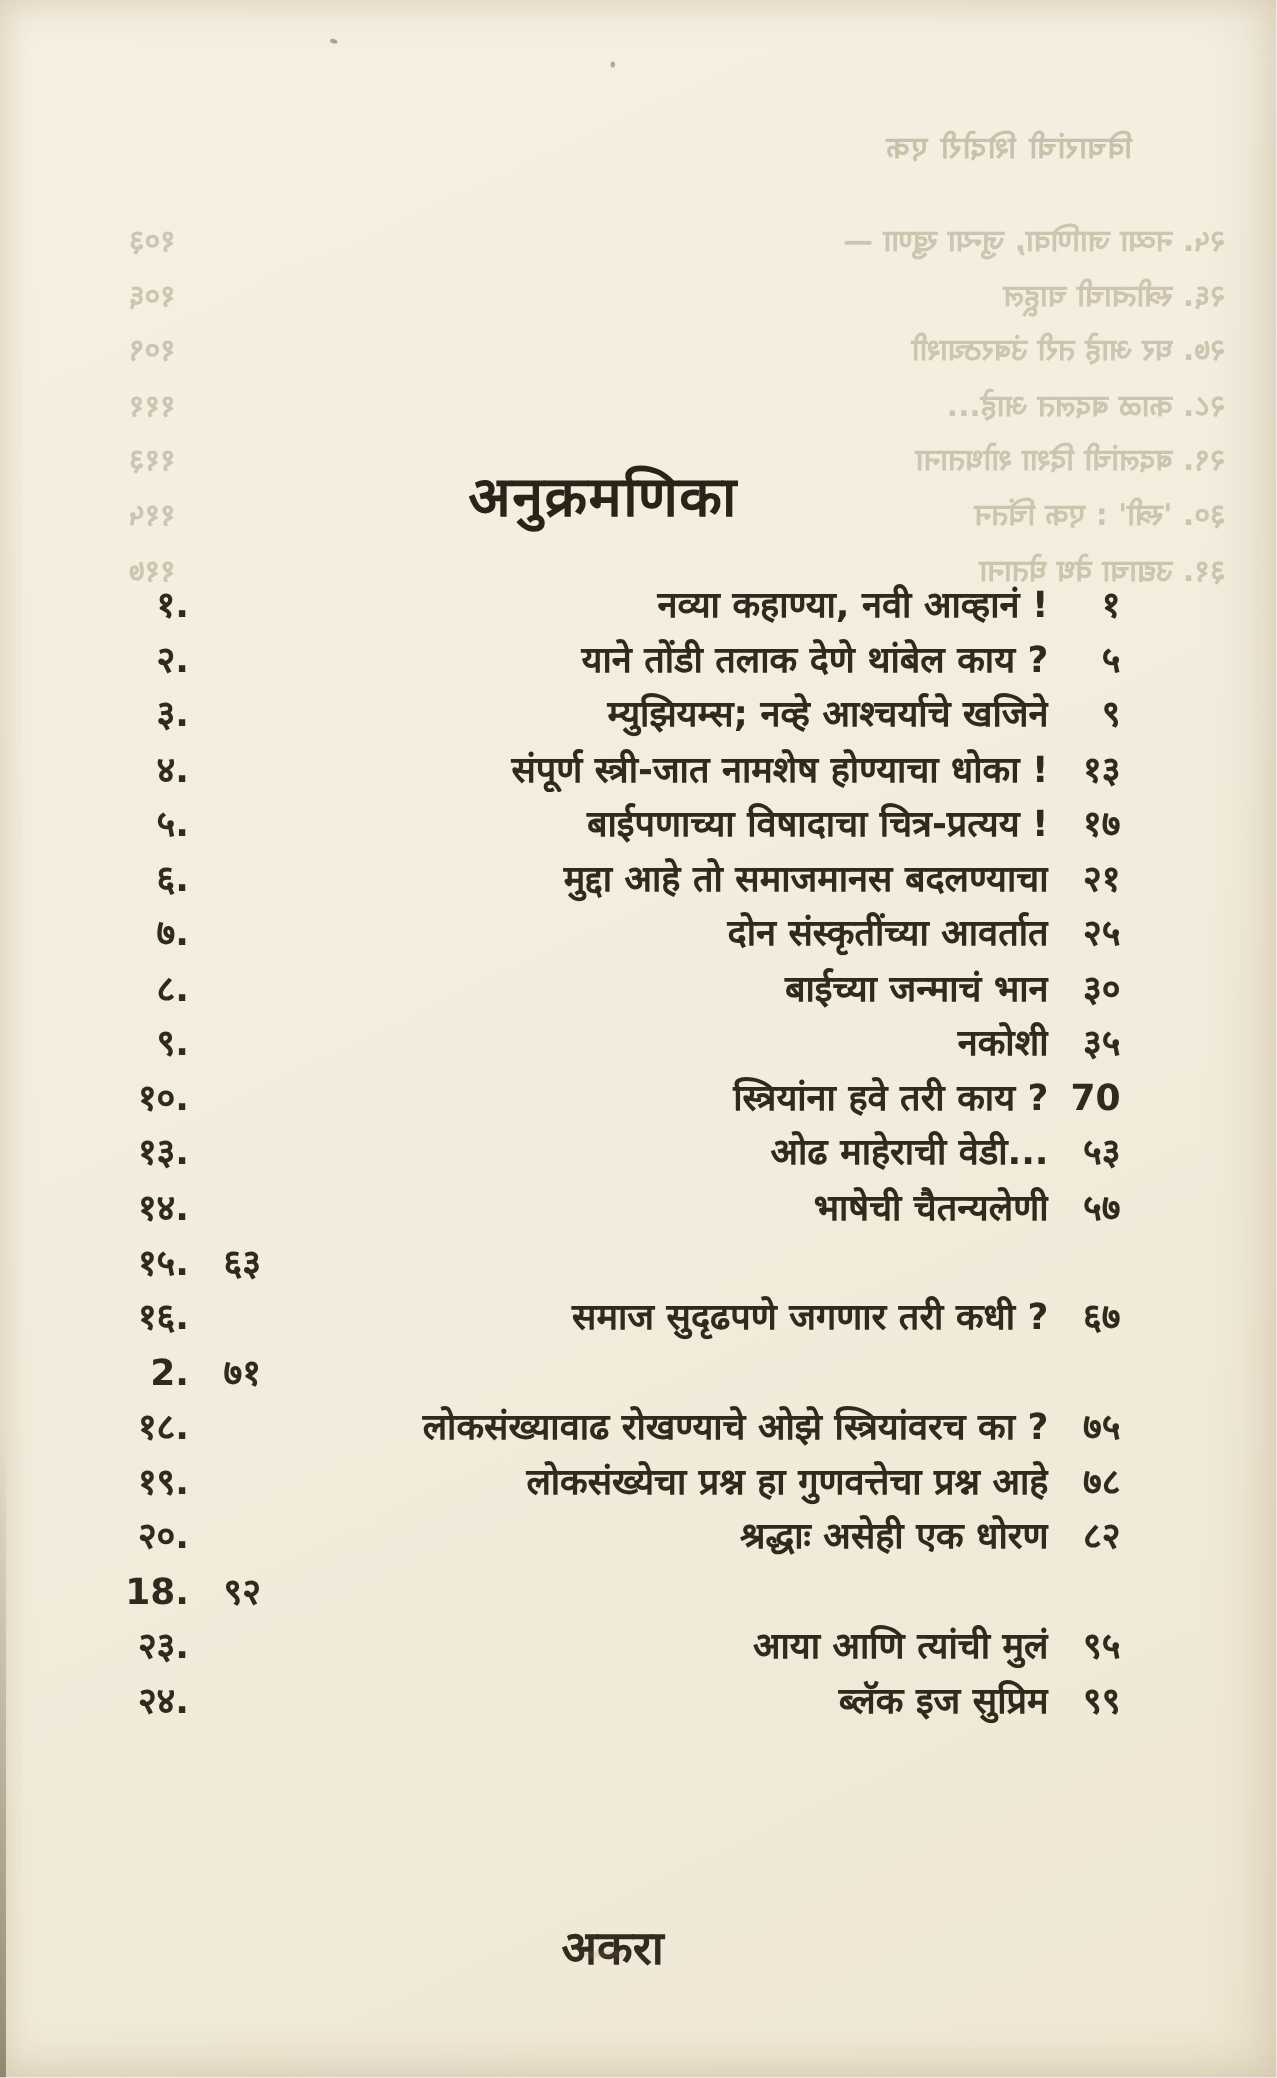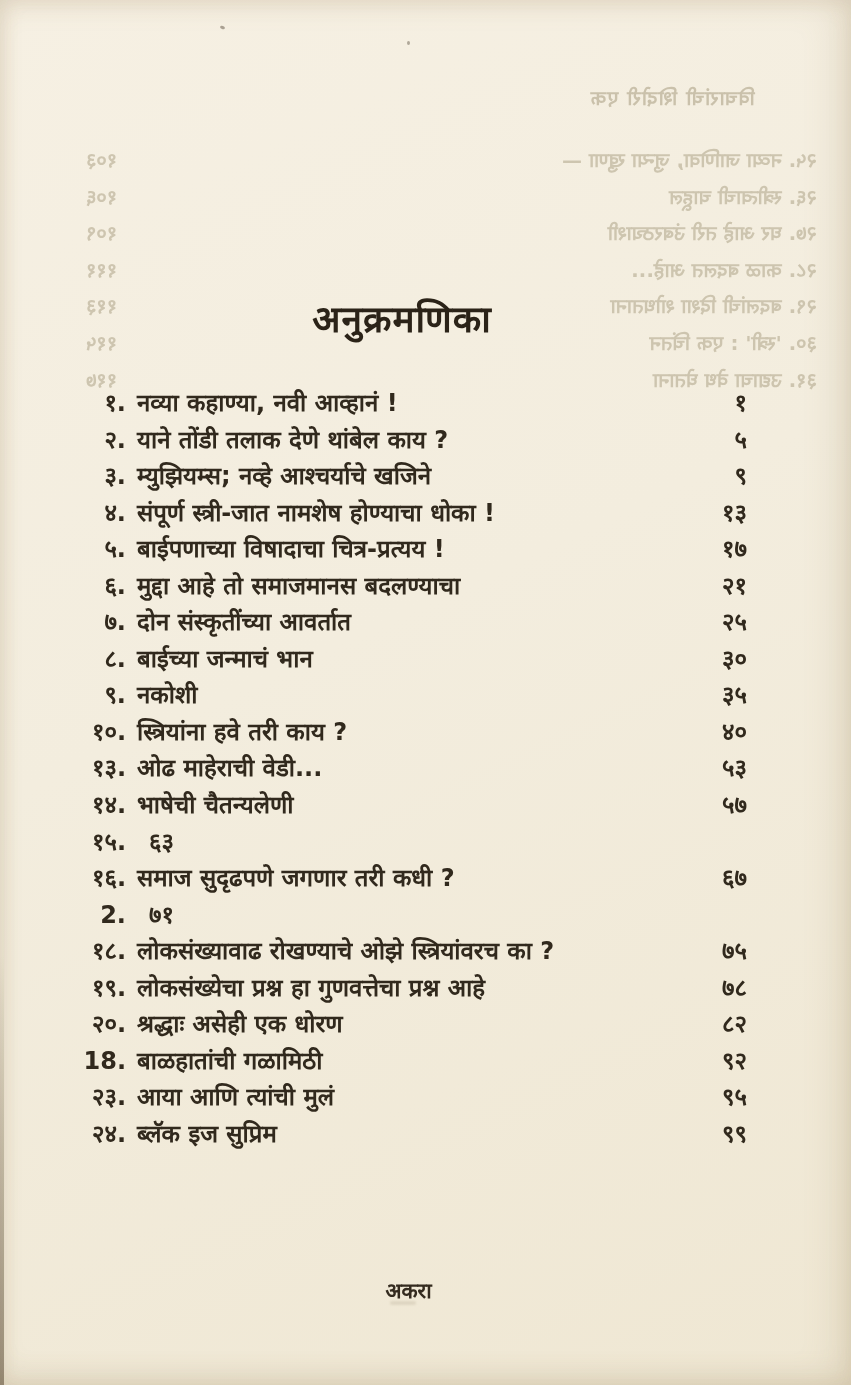--- a/index.html
+++ b/index.html
@@ -54,21 +54,21 @@
     white-space: nowrap;
   }
   .ghost-line .gpage { margin-left: 20px; }
 
   
   .title {
     position: absolute;
     top: 292px;
     left: 0;
     right: 47px;
-    margin: 0;
+    margin: 12px;
     text-align: center;
     font-size: 37px;
     font-weight: bold;
     letter-spacing: 1px;
     color: #2b2318;
   }
   .toc {
     position: absolute;
     top: 388px;
     left: 78px;
@@ -86,33 +86,34 @@
   .toc-row .serial {
     width: 48px;
     text-align: right;
     flex: none;
   }
   .toc-row .etitle {
     flex: 1;
     padding-left: 11px;
     white-space: nowrap;
     overflow: hidden;
+    text-align: right;
   }
   .toc-row .pnum {
     flex: none;
     min-width: 48px;
     text-align: right;
   }
   .footer {
     position: absolute;
     top: 1276px;
     left: 0;
     right: 34px;
     text-align: center;
-    font-size: 21px;
+    font-size: 31px;
     font-weight: 600;
     color: #342b1f;
   }
 
   
   .speck { position: absolute; background: #6b6152; border-radius: 50%; }
   .speck-1 { left: 220px; top: 26px; width: 5px; height: 3px; opacity: .55; transform: rotate(20deg); }
   .speck-2 { left: 407px; top: 41px; width: 3px; height: 4px; opacity: .5; }
   .speck-3 { left: 390px; top: 1301px; width: 26px; height: 4px; opacity: .18; background: #8d8165; border-radius: 2px; filter: blur(1px); }
   .edge-left {
@@ -205,21 +206,21 @@
         <span class="pnum">३०</span>
       </div>
       <div class="toc-row">
         <span class="serial">९.</span>
         <span class="etitle">नकोशी</span>
         <span class="pnum">३५</span>
       </div>
       <div class="toc-row">
         <span class="serial">१०.</span>
         <span class="etitle">स्त्रियांना हवे तरी काय ?</span>
-        <span class="pnum">४०</span>
+        <span class="pnum">70</span>
       </div>
       <div class="toc-row">
         <span class="serial">१३.</span>
         <span class="etitle">ओढ माहेराची वेडी...</span>
         <span class="pnum">५३</span>
       </div>
       <div class="toc-row">
         <span class="serial">१४.</span>
         <span class="etitle">भाषेची चैतन्यलेणी</span>
         <span class="pnum">५७</span>
@@ -247,21 +248,20 @@
         <span class="etitle">लोकसंख्येचा प्रश्न हा गुणवत्तेचा प्रश्न आहे</span>
         <span class="pnum">७८</span>
       </div>
       <div class="toc-row">
         <span class="serial">२०.</span>
         <span class="etitle">श्रद्धाः असेही एक धोरण</span>
         <span class="pnum">८२</span>
       </div>
       <div class="toc-row">
         <span class="serial">18.</span>
-        <span class="etitle">बाळहातांची गळामिठी</span>
         <span class="pnum">९२</span>
       </div>
       <div class="toc-row">
         <span class="serial">२३.</span>
         <span class="etitle">आया आणि त्यांची मुलं</span>
         <span class="pnum">९५</span>
       </div>
       <div class="toc-row">
         <span class="serial">२४.</span>
         <span class="etitle">ब्लॅक इज सुप्रिम</span>

